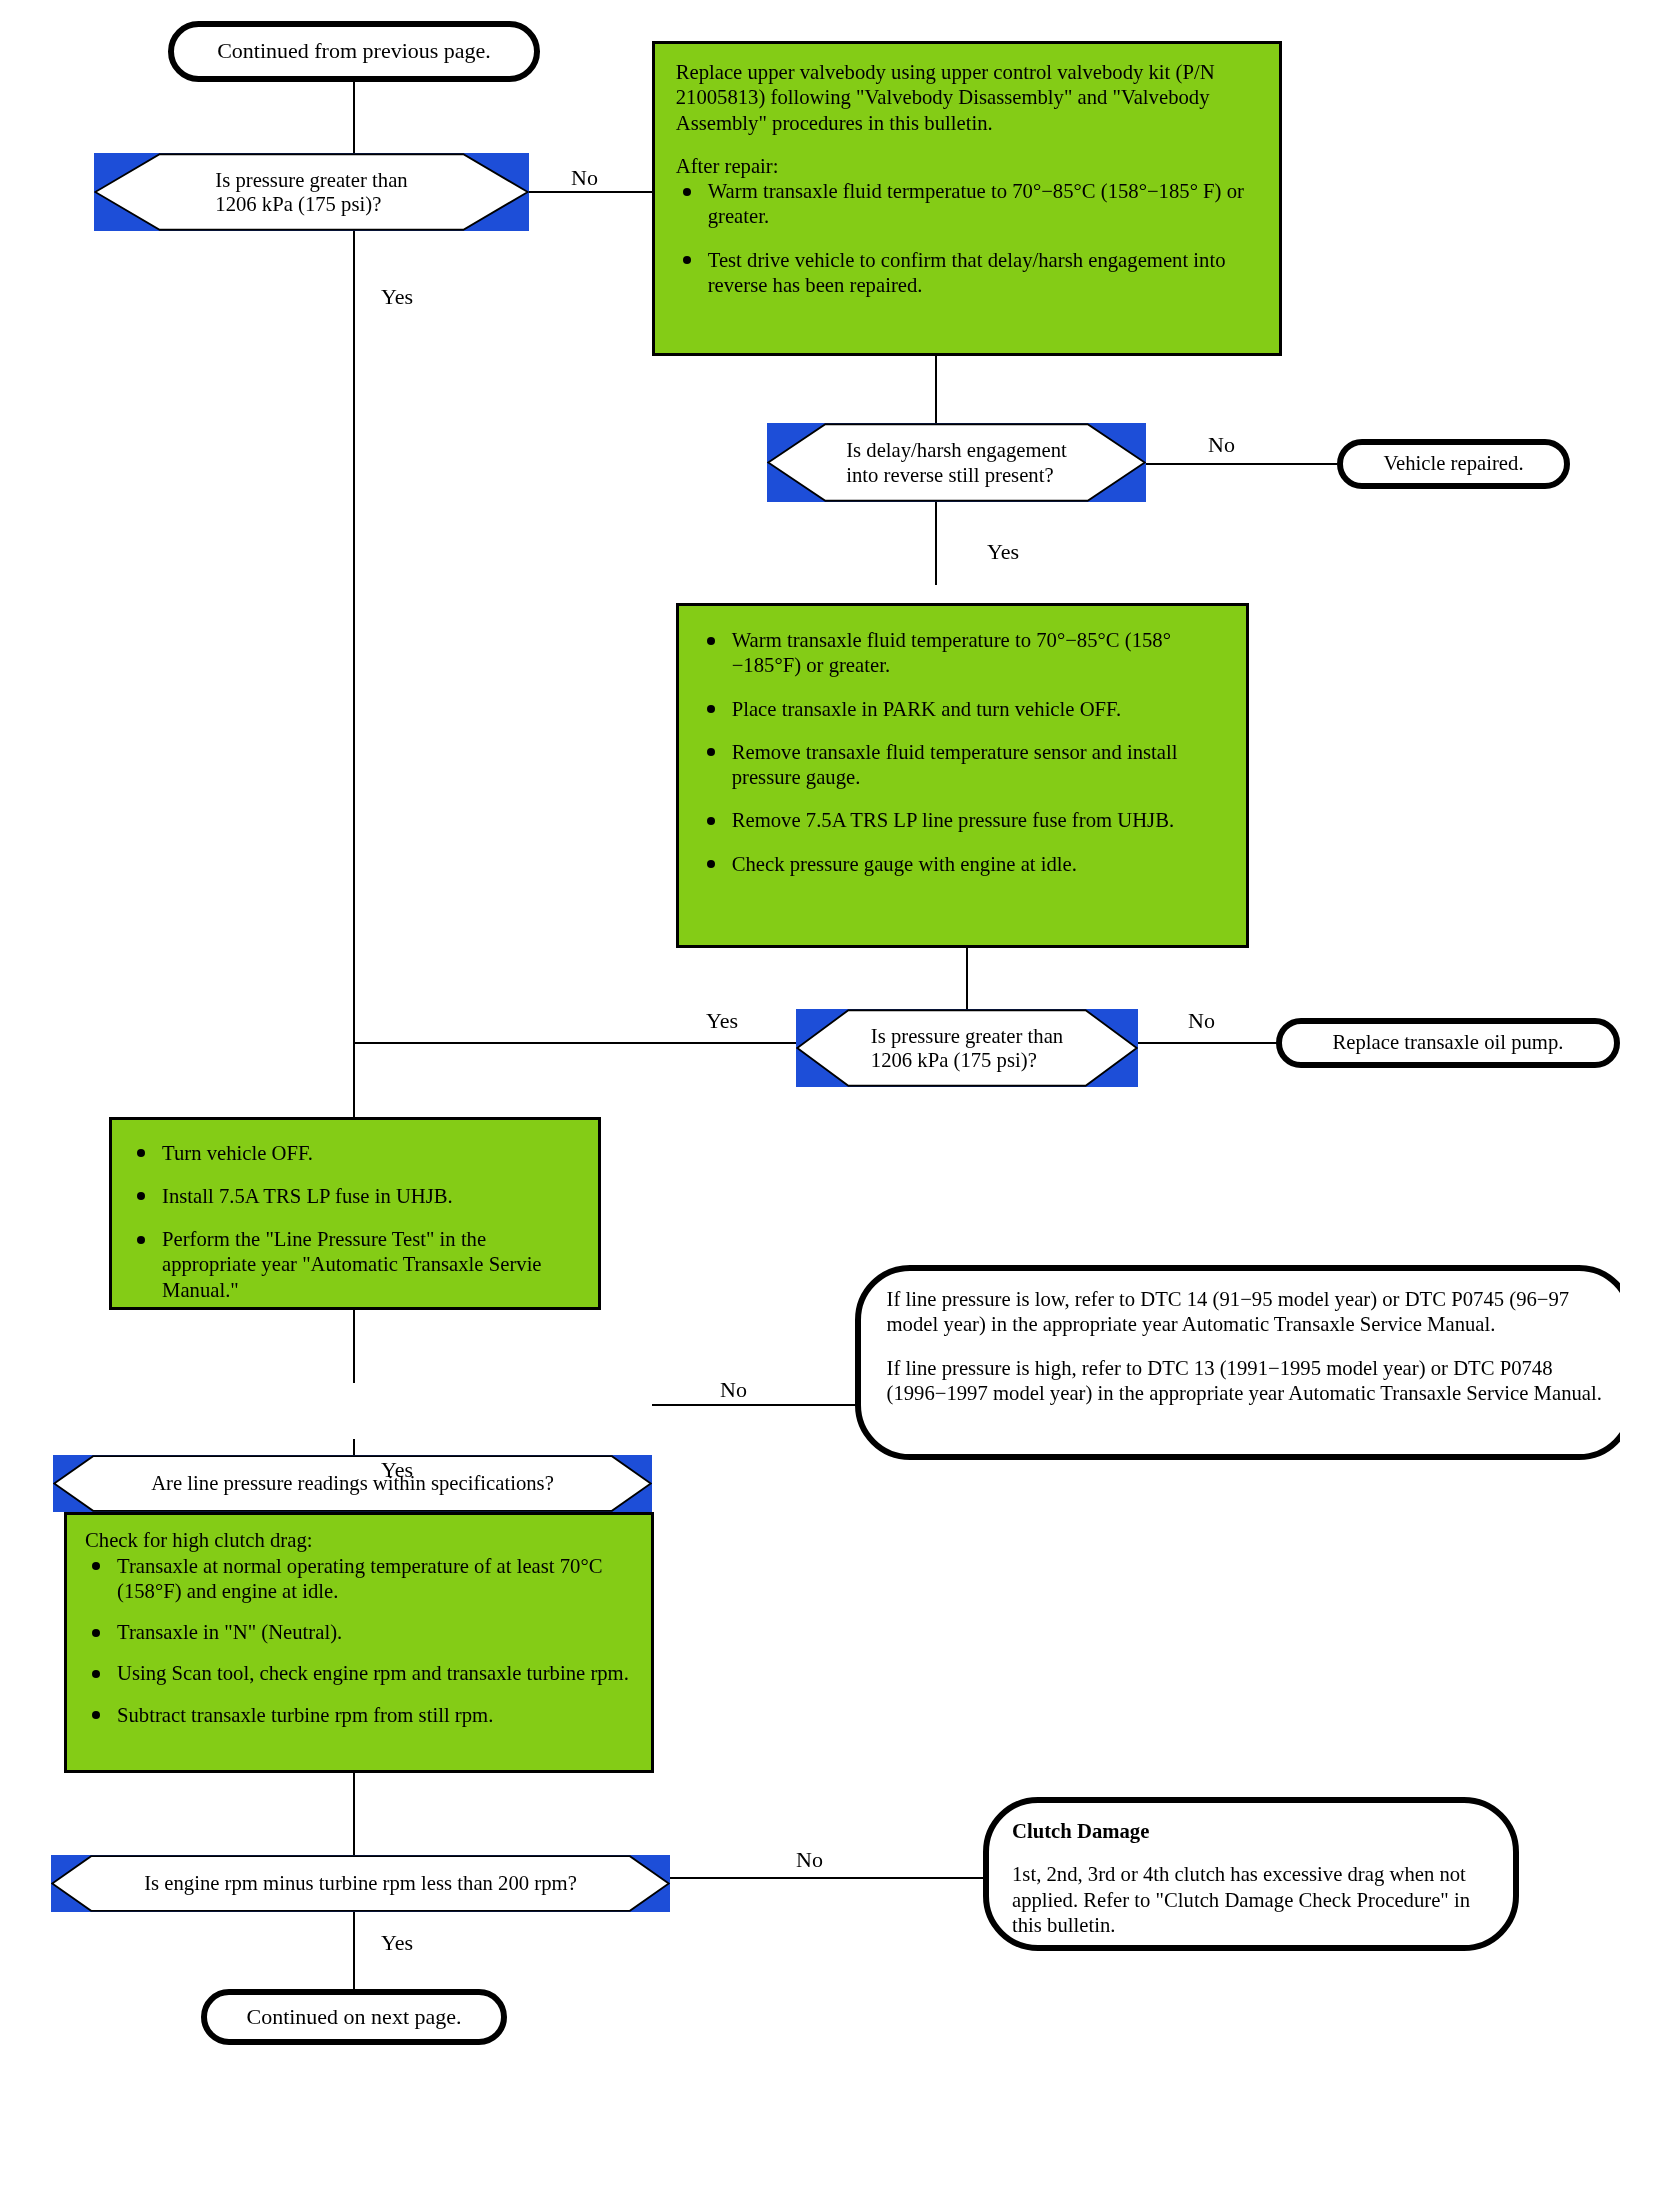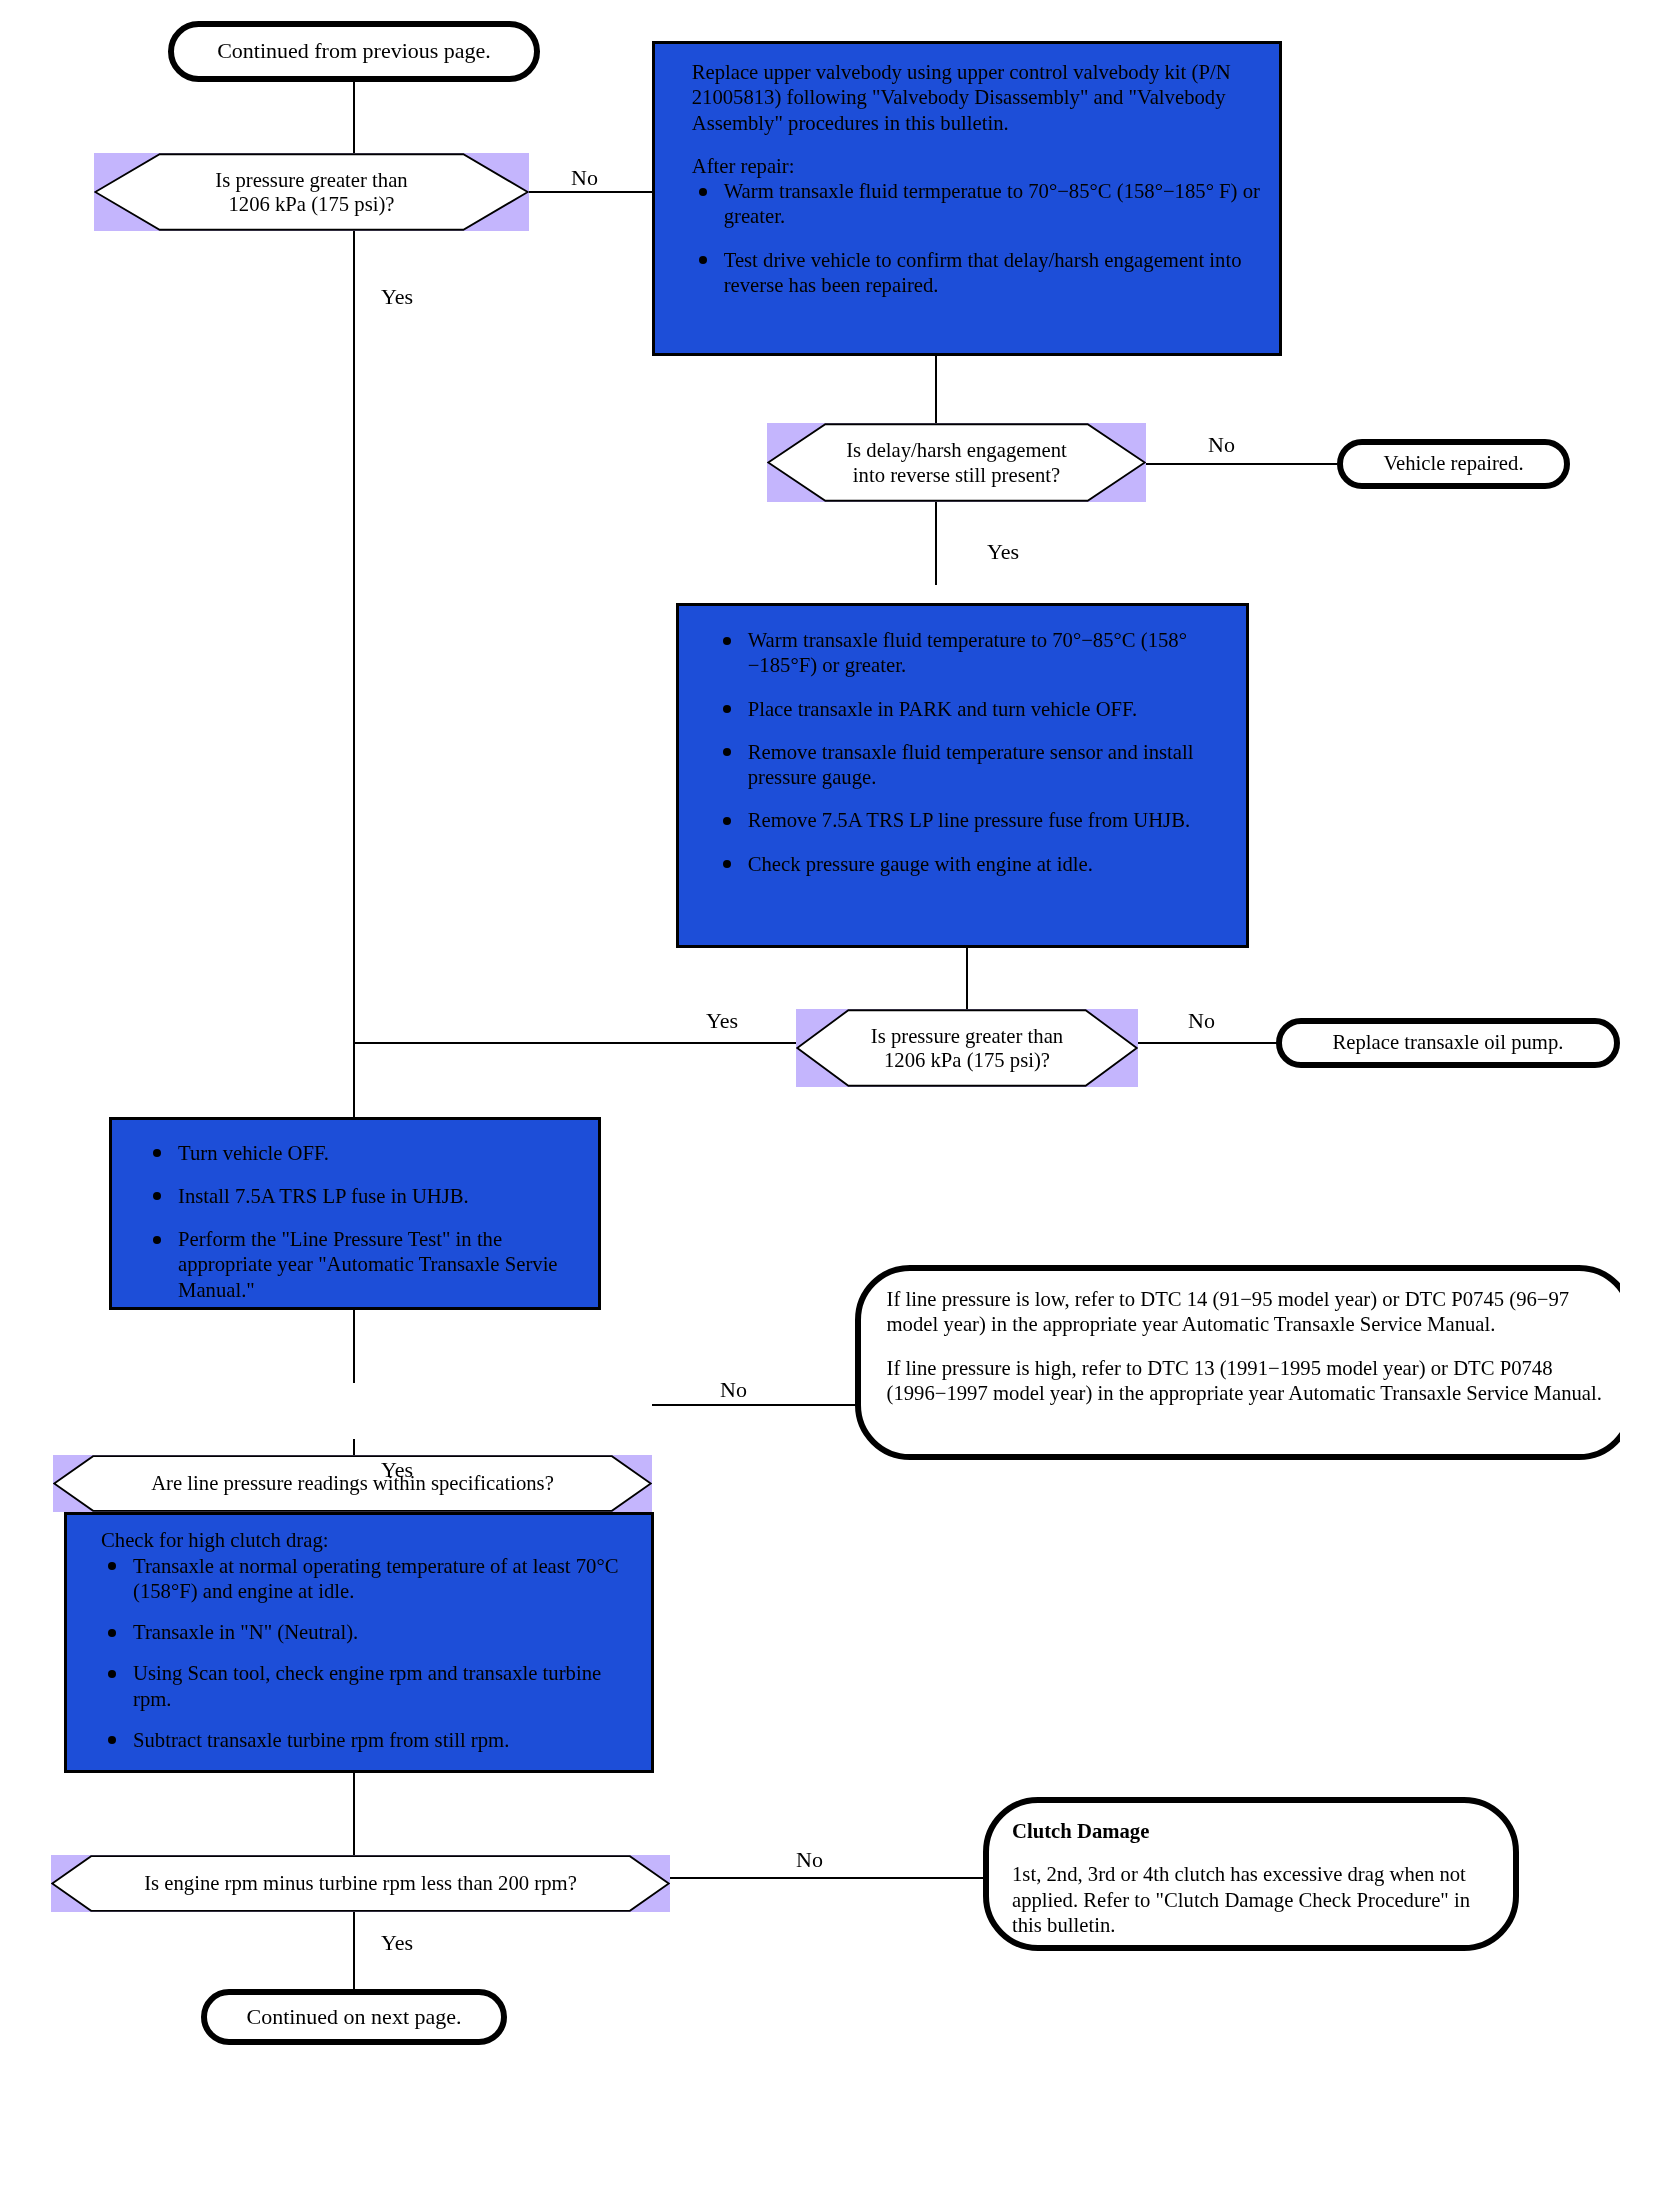--- a/index.html
+++ b/index.html
@@ -16,22 +16,21 @@
     color: #000000;
     overflow: hidden;
   }
 
   
   .node { position: absolute; box-sizing: border-box; }
 
   
   .rect {
     border: 3.6px solid #000000;
-    background: #1d4ed8;
-    padding-left: 16px;
+    background: #84cc16;
   }
   .rect .inner { padding: 16px 18px 16px 20.7px; }
 
   
   .stadium {
     border: 6.7px solid #000000;
     border-radius: 607px;
     background: #ffffff;
     display: flex;
     align-items: center;
@@ -40,25 +39,25 @@
   }
   .roundbox {
     border: 6.7px solid #000000;
     border-radius: 55px;
     background: #ffffff;
   }
   .roundbox .inner { padding: 18px 24px; }
 
   
   .hex {
-    background: #c4b5fd;
+    background: #1d4ed8;
     display: flex;
     align-items: center;
     justify-content: center;
-    text-align: center;
+    text-align: left;
   }
   .hex .hexshape {
     position: absolute;
     inset: 0;
     width: 100%;
     height: 100%;
   }
   .hex .hextext {
     position: relative;
     z-index: 2;

